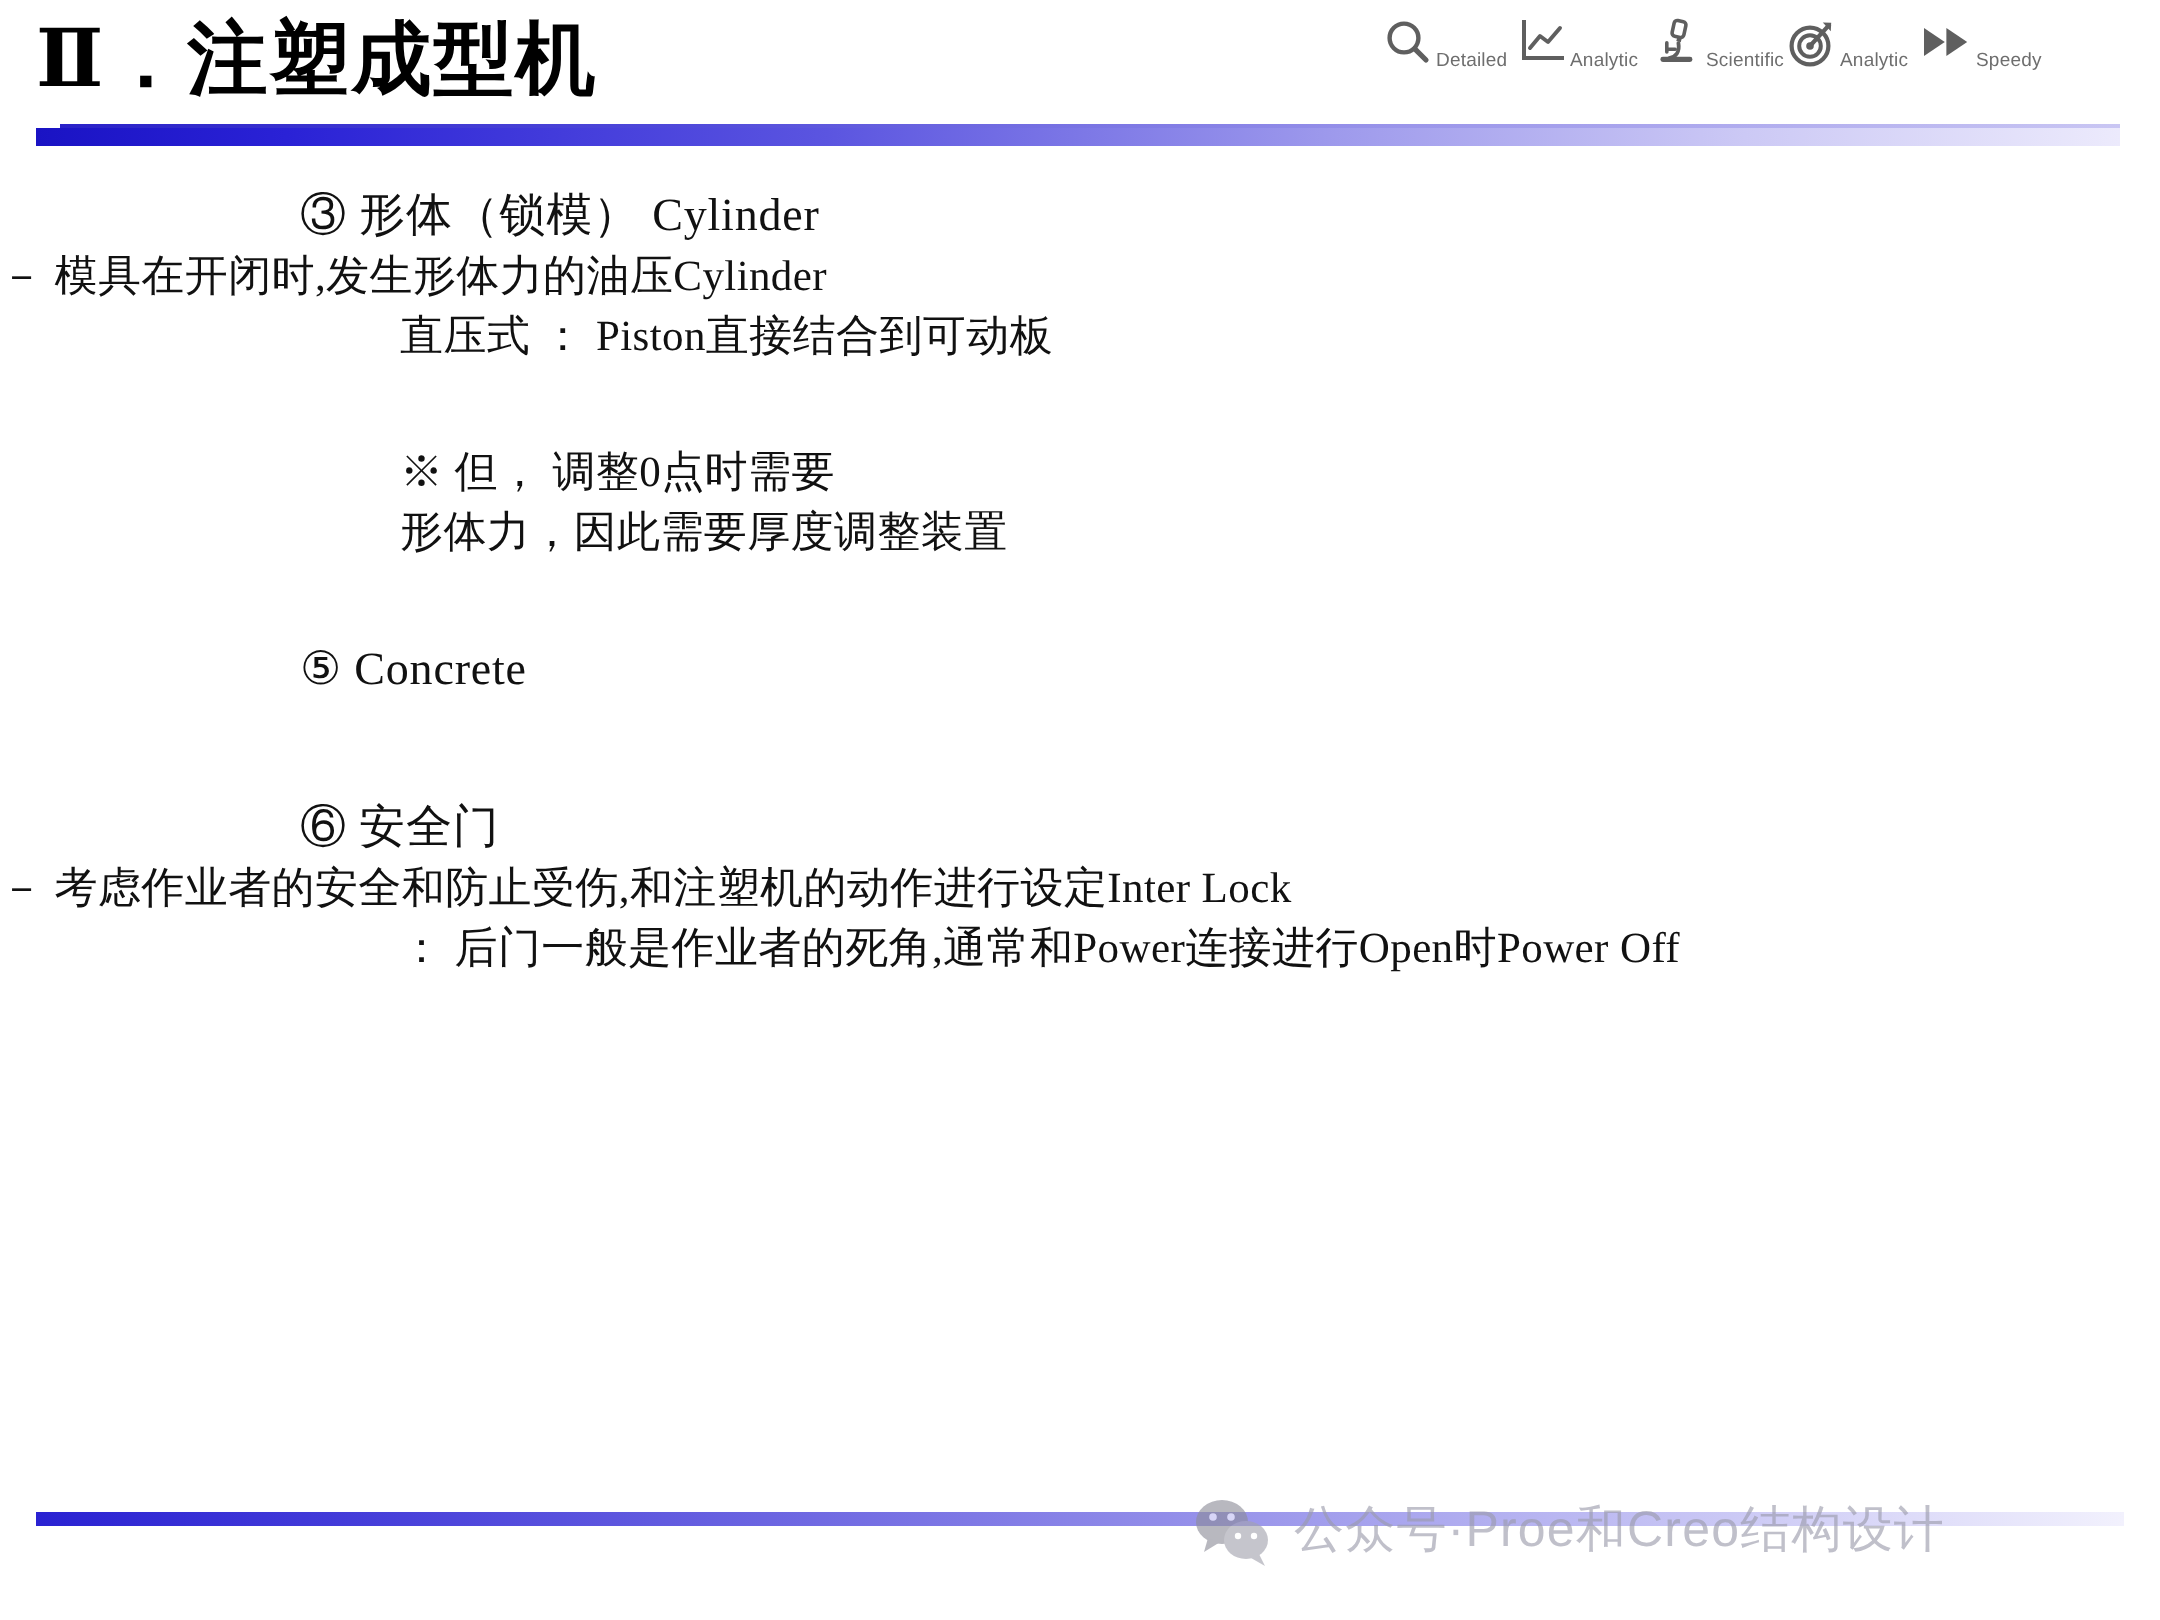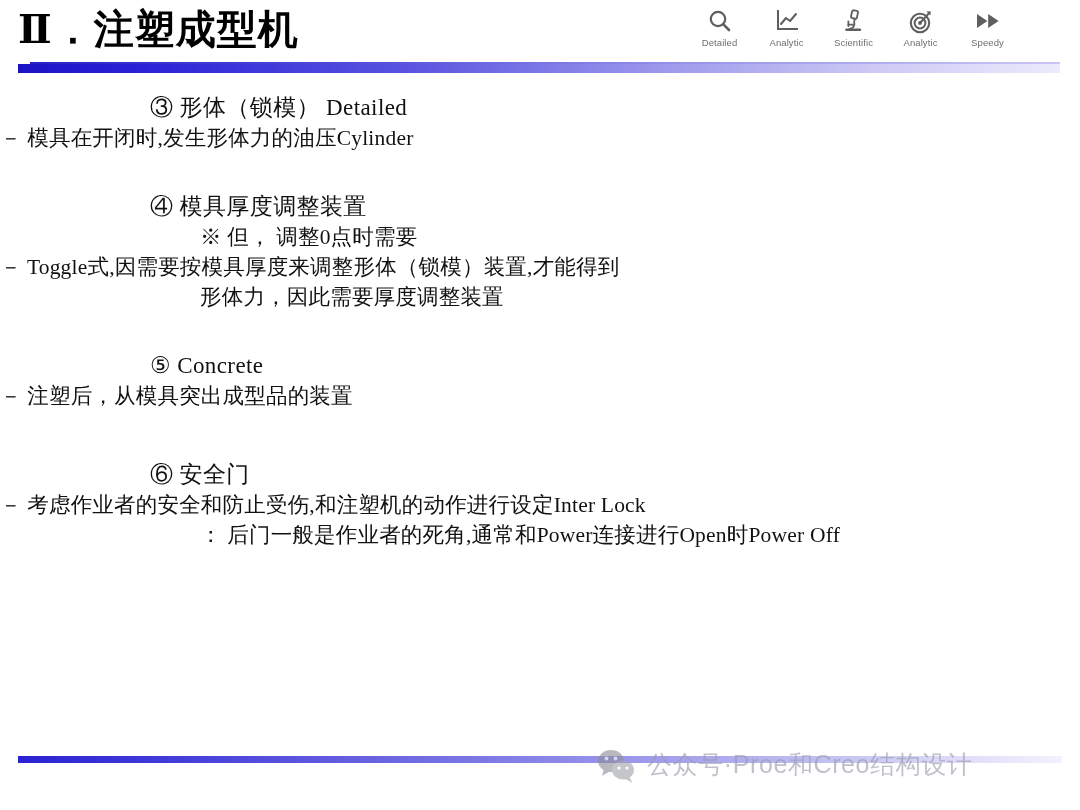--- a/index.html
+++ b/index.html
@@ -66,22 +66,22 @@
     position: absolute;
     right: 12px;
     top: 6px;
     display: flex;
     align-items: flex-start;
     gap: 10px;
   }
   .icon-item {
     width: 57px;
     display: flex;
-    flex-direction: column;
-    align-items: center;
+    flex-direction: row;
+    align-items: flex-end;
     gap: 1px;
   }
   .icon-glyph {
     height: 30px;
     display: flex;
     align-items: center;
     justify-content: center;
   }
   .icon-glyph svg { display: block; }
   .icon-label {
@@ -223,38 +223,36 @@
   <div class="header-rule">
     <div class="rule-thin"></div>
     <div class="rule-thick"></div>
   </div>
 
 </div>
 
 <div class="slide-body">
 
   <div class="block">
-    <div class="lvl1">③ 形体（锁模） Detailed</div>
+    <div class="lvl1">③ 形体（锁模） Cylinder</div>
     <div class="lvl2">－ 模具在开闭时,发生形体力的油压Cylinder</div>
+    <div class="lvl3">直压式 ： Piston直接结合到可动板</div>
   </div>
 
   <div class="gap-md"></div>
 
   <div class="block">
-    <div class="lvl1">④ 模具厚度调整装置</div>
     <div class="lvl3">※ 但， 调整0点时需要</div>
-    <div class="lvl2">－ Toggle式,因需要按模具厚度来调整形体（锁模）装置,才能得到</div>
     <div class="lvl3">形体力，因此需要厚度调整装置</div>
   </div>
 
   <div class="gap-md"></div>
 
   <div class="block">
     <div class="lvl1">⑤ Concrete</div>
-    <div class="lvl2">－ 注塑后，从模具突出成型品的装置</div>
   </div>
 
   <div class="gap-lg"></div>
 
   <div class="block">
     <div class="lvl1">⑥ 安全门</div>
     <div class="lvl2">－ 考虑作业者的安全和防止受伤,和注塑机的动作进行设定Inter Lock</div>
     <div class="lvl3">： 后门一般是作业者的死角,通常和Power连接进行Open时Power Off</div>
   </div>
 

